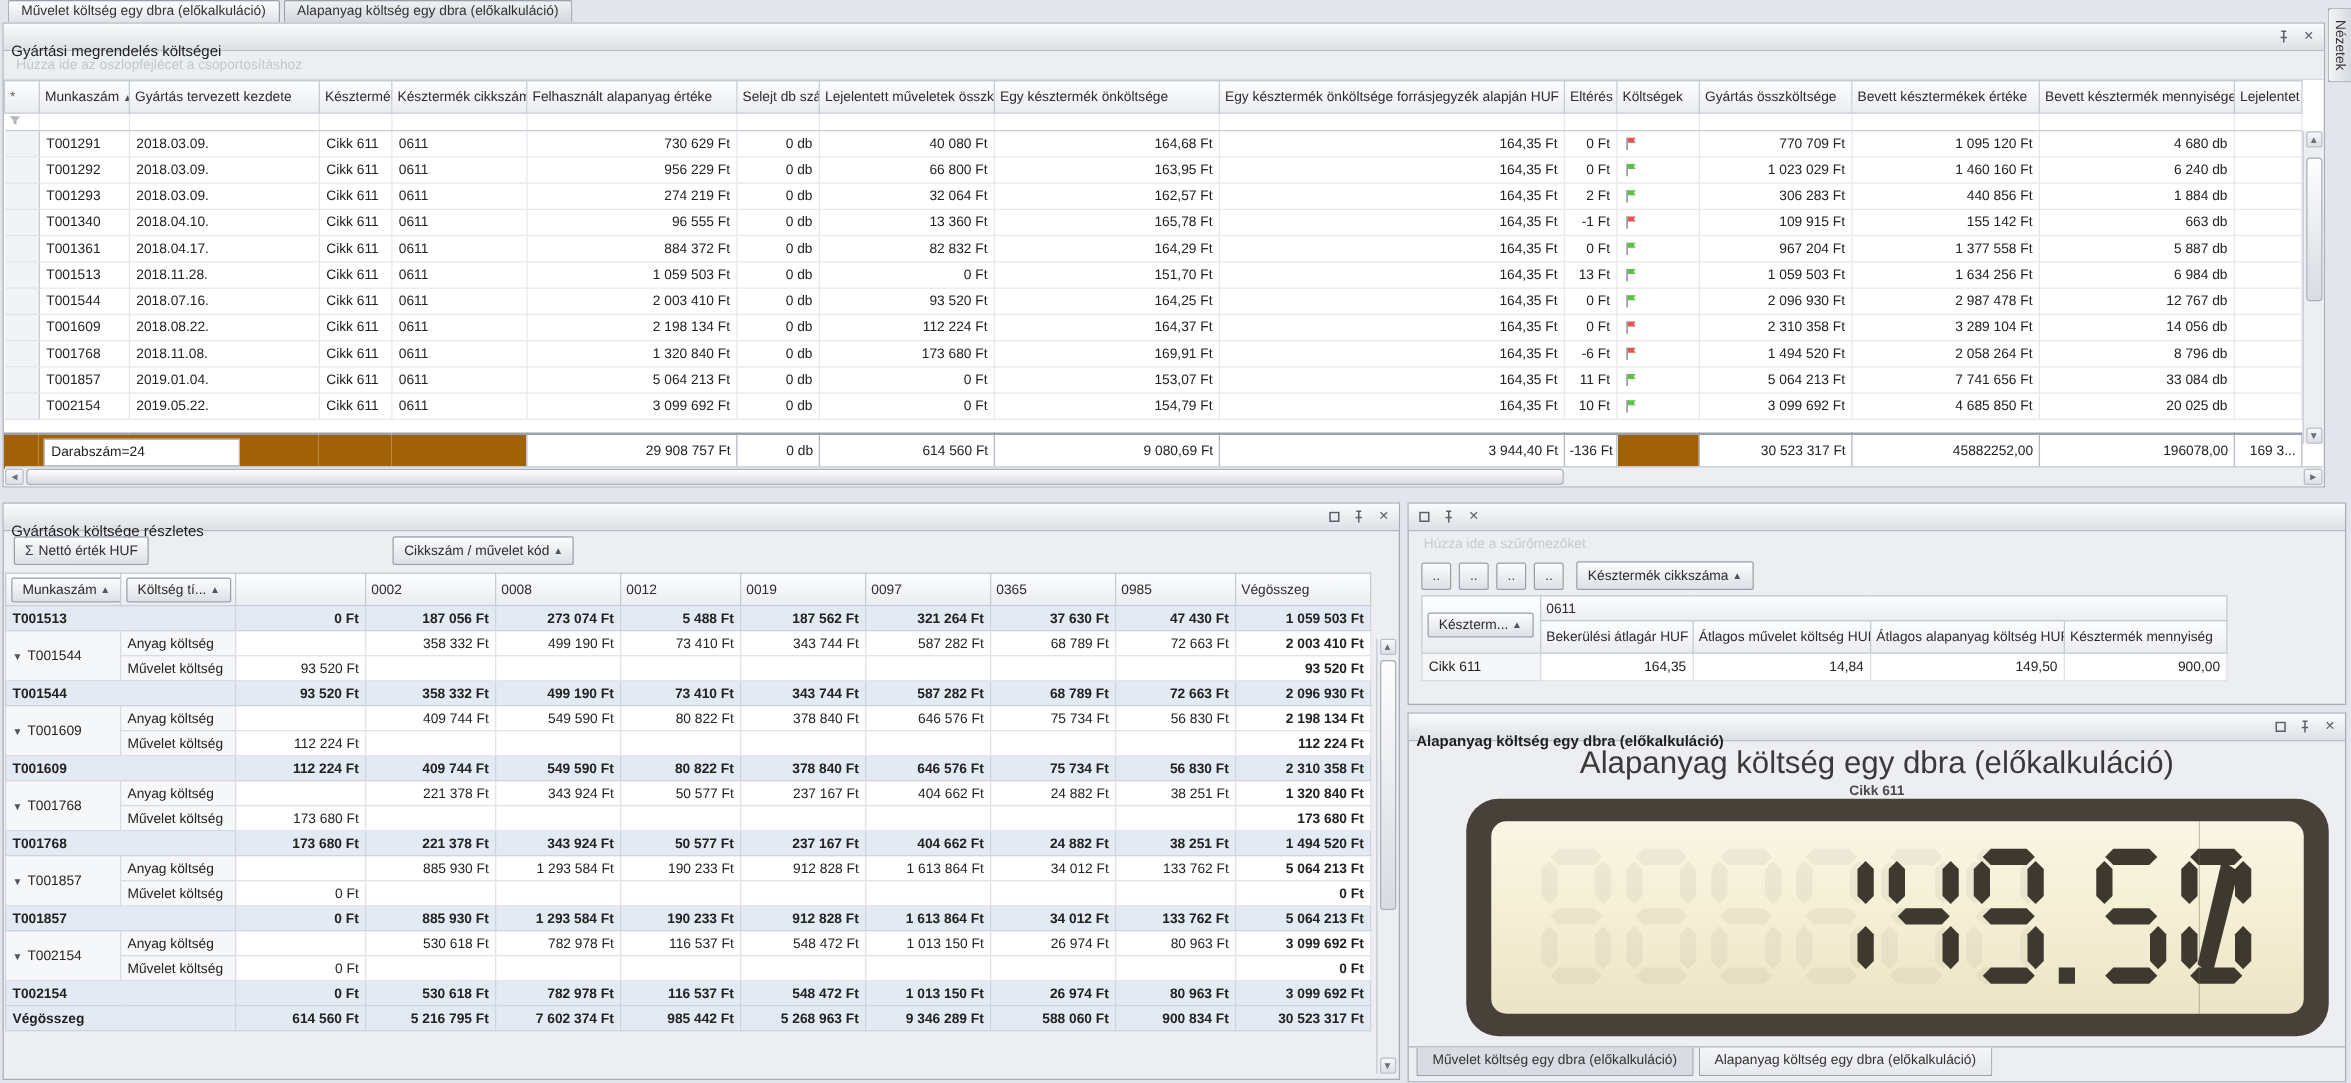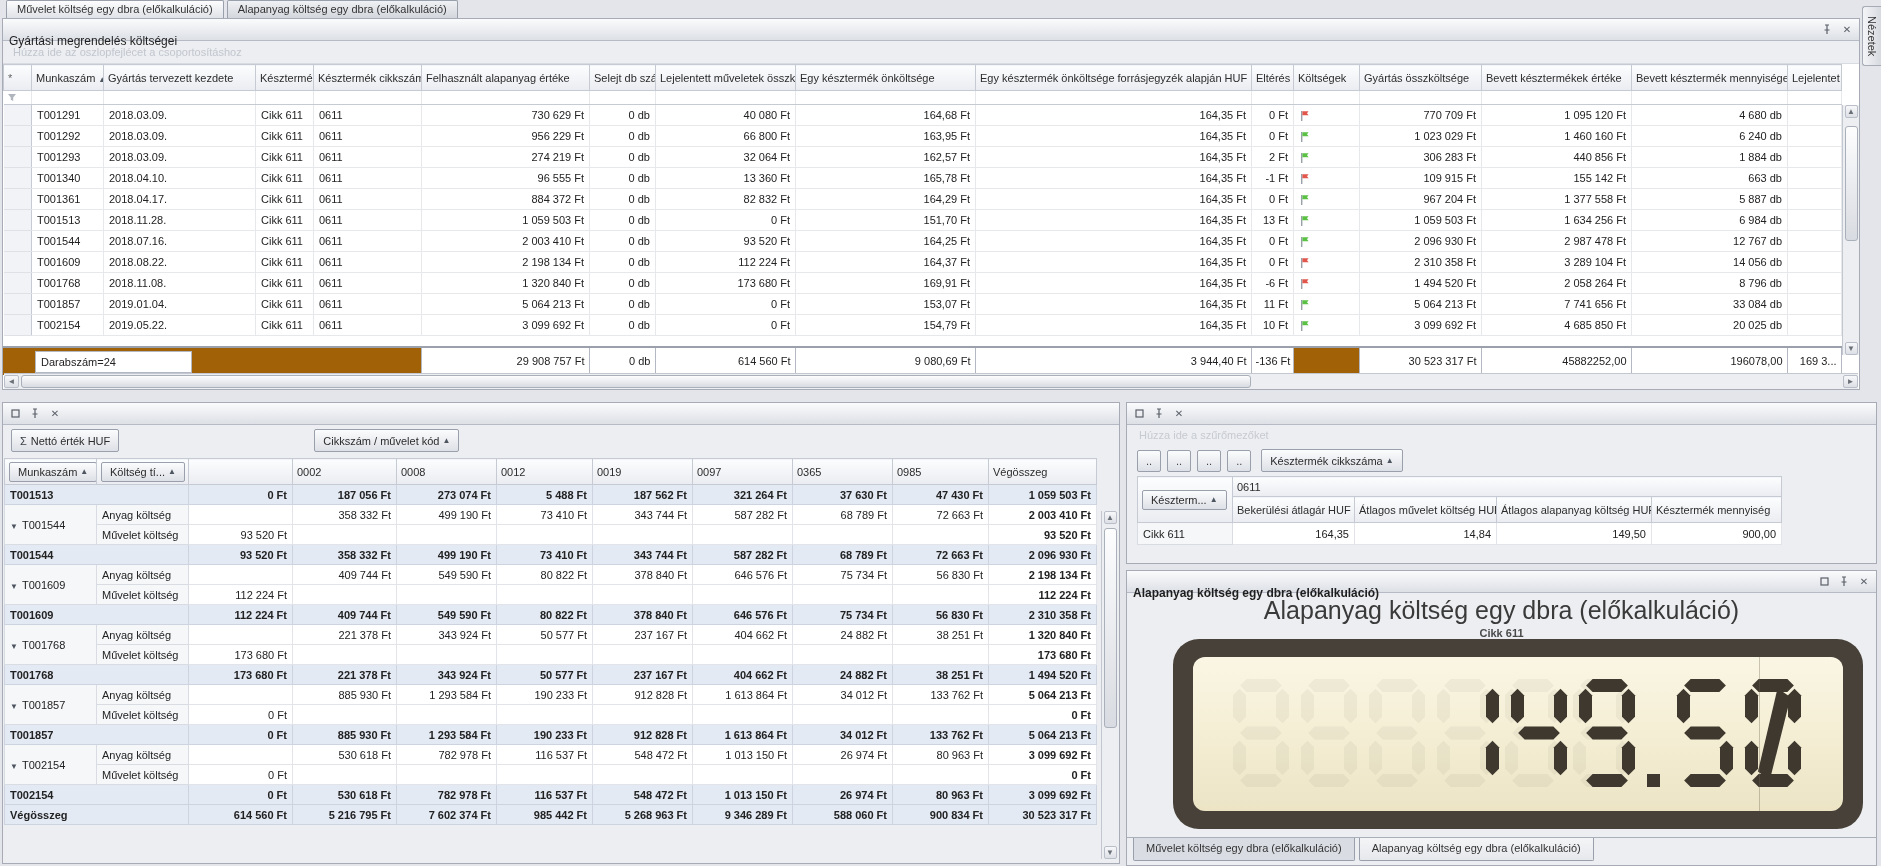--- a/index.html
+++ b/index.html
@@ -449,20 +449,21 @@
     <span class="sb-arrow">▼</span>
   </div>
 </div>
 
 <div id="nezetek">
     <span>Nézetek</span>
   </div>
 
 <div class="panel streaks" id="pivot-panel">
   <div class="titlebar">
+    <span class="ttl">Gyártások költsége részletes</span>
     <span class="winbtns">
       <span class="winbtn">
           <svg width="9" height="9" viewBox="0 0 9 9">
             <rect x="1" y="1" width="7" height="7" fill="none" stroke="#5a5f68" stroke-width="1.2"></rect>
           </svg>
         </span>
       <span class="winbtn">
           <svg width="10" height="11" viewBox="0 0 10 11">
             <path d="M5 1v5M2.5 6h5M5 6v4M3 1h4" stroke="#5a5f68" stroke-width="1.2" fill="none"></path>
           </svg>

